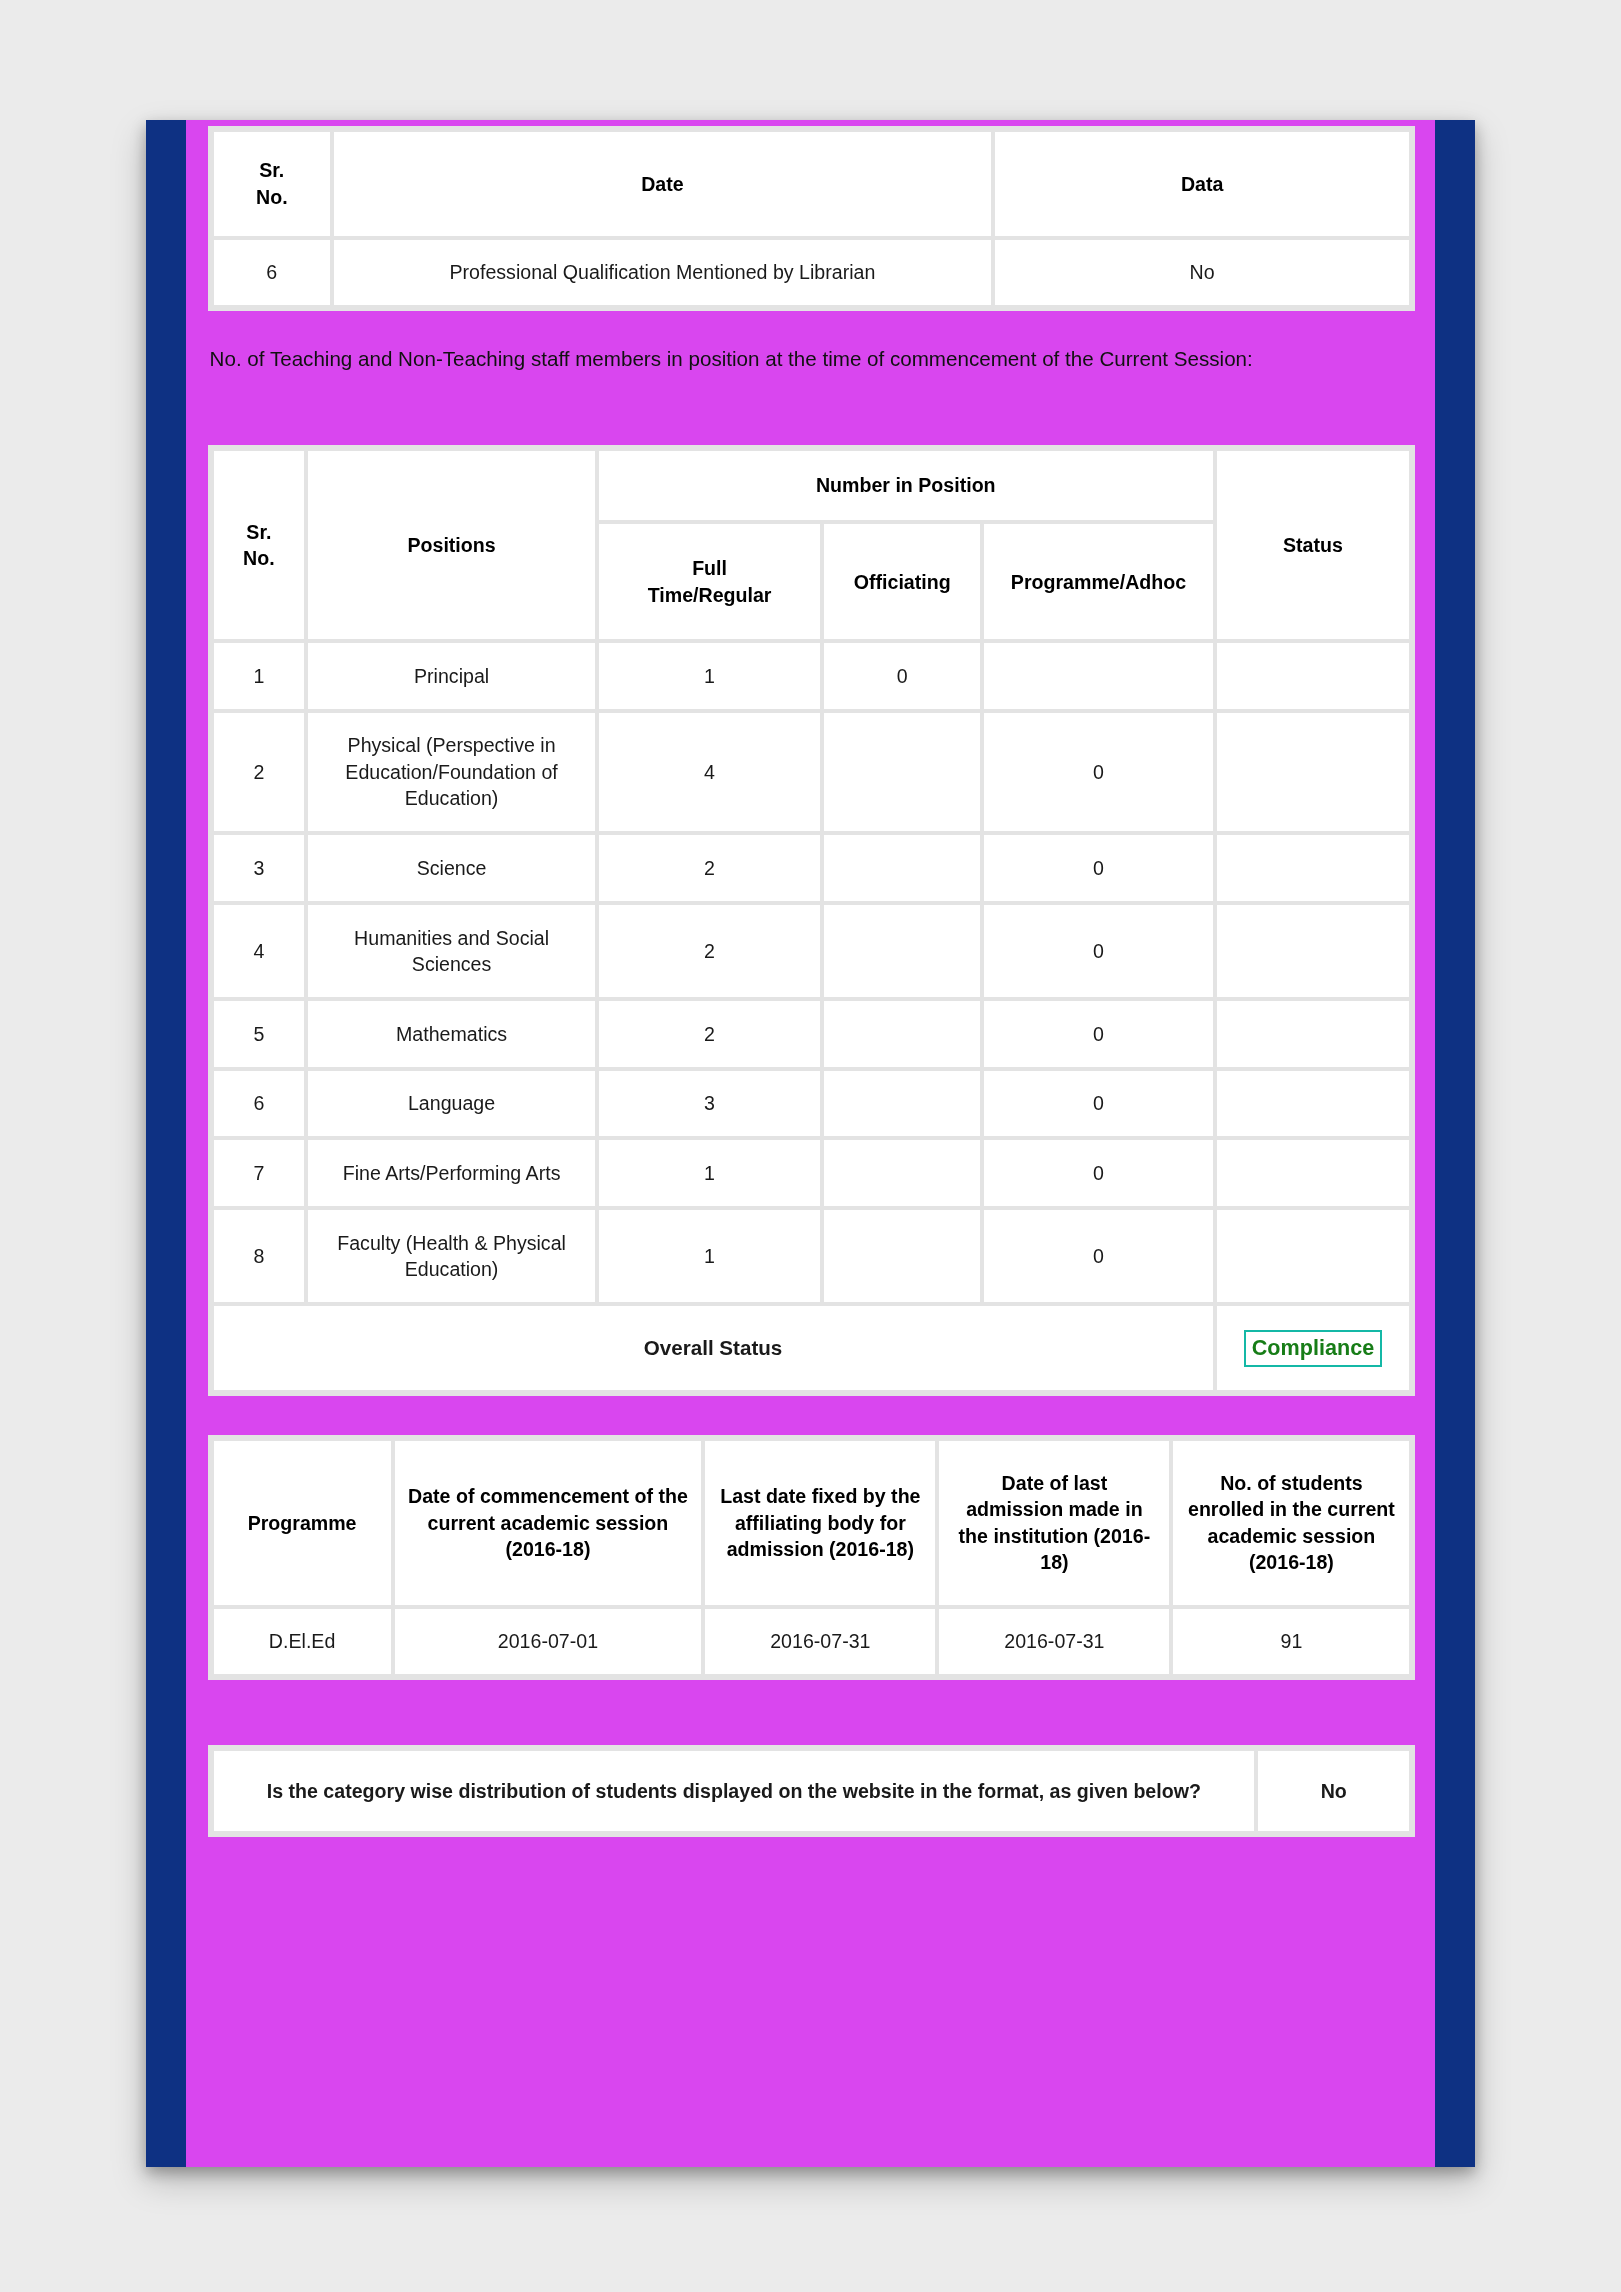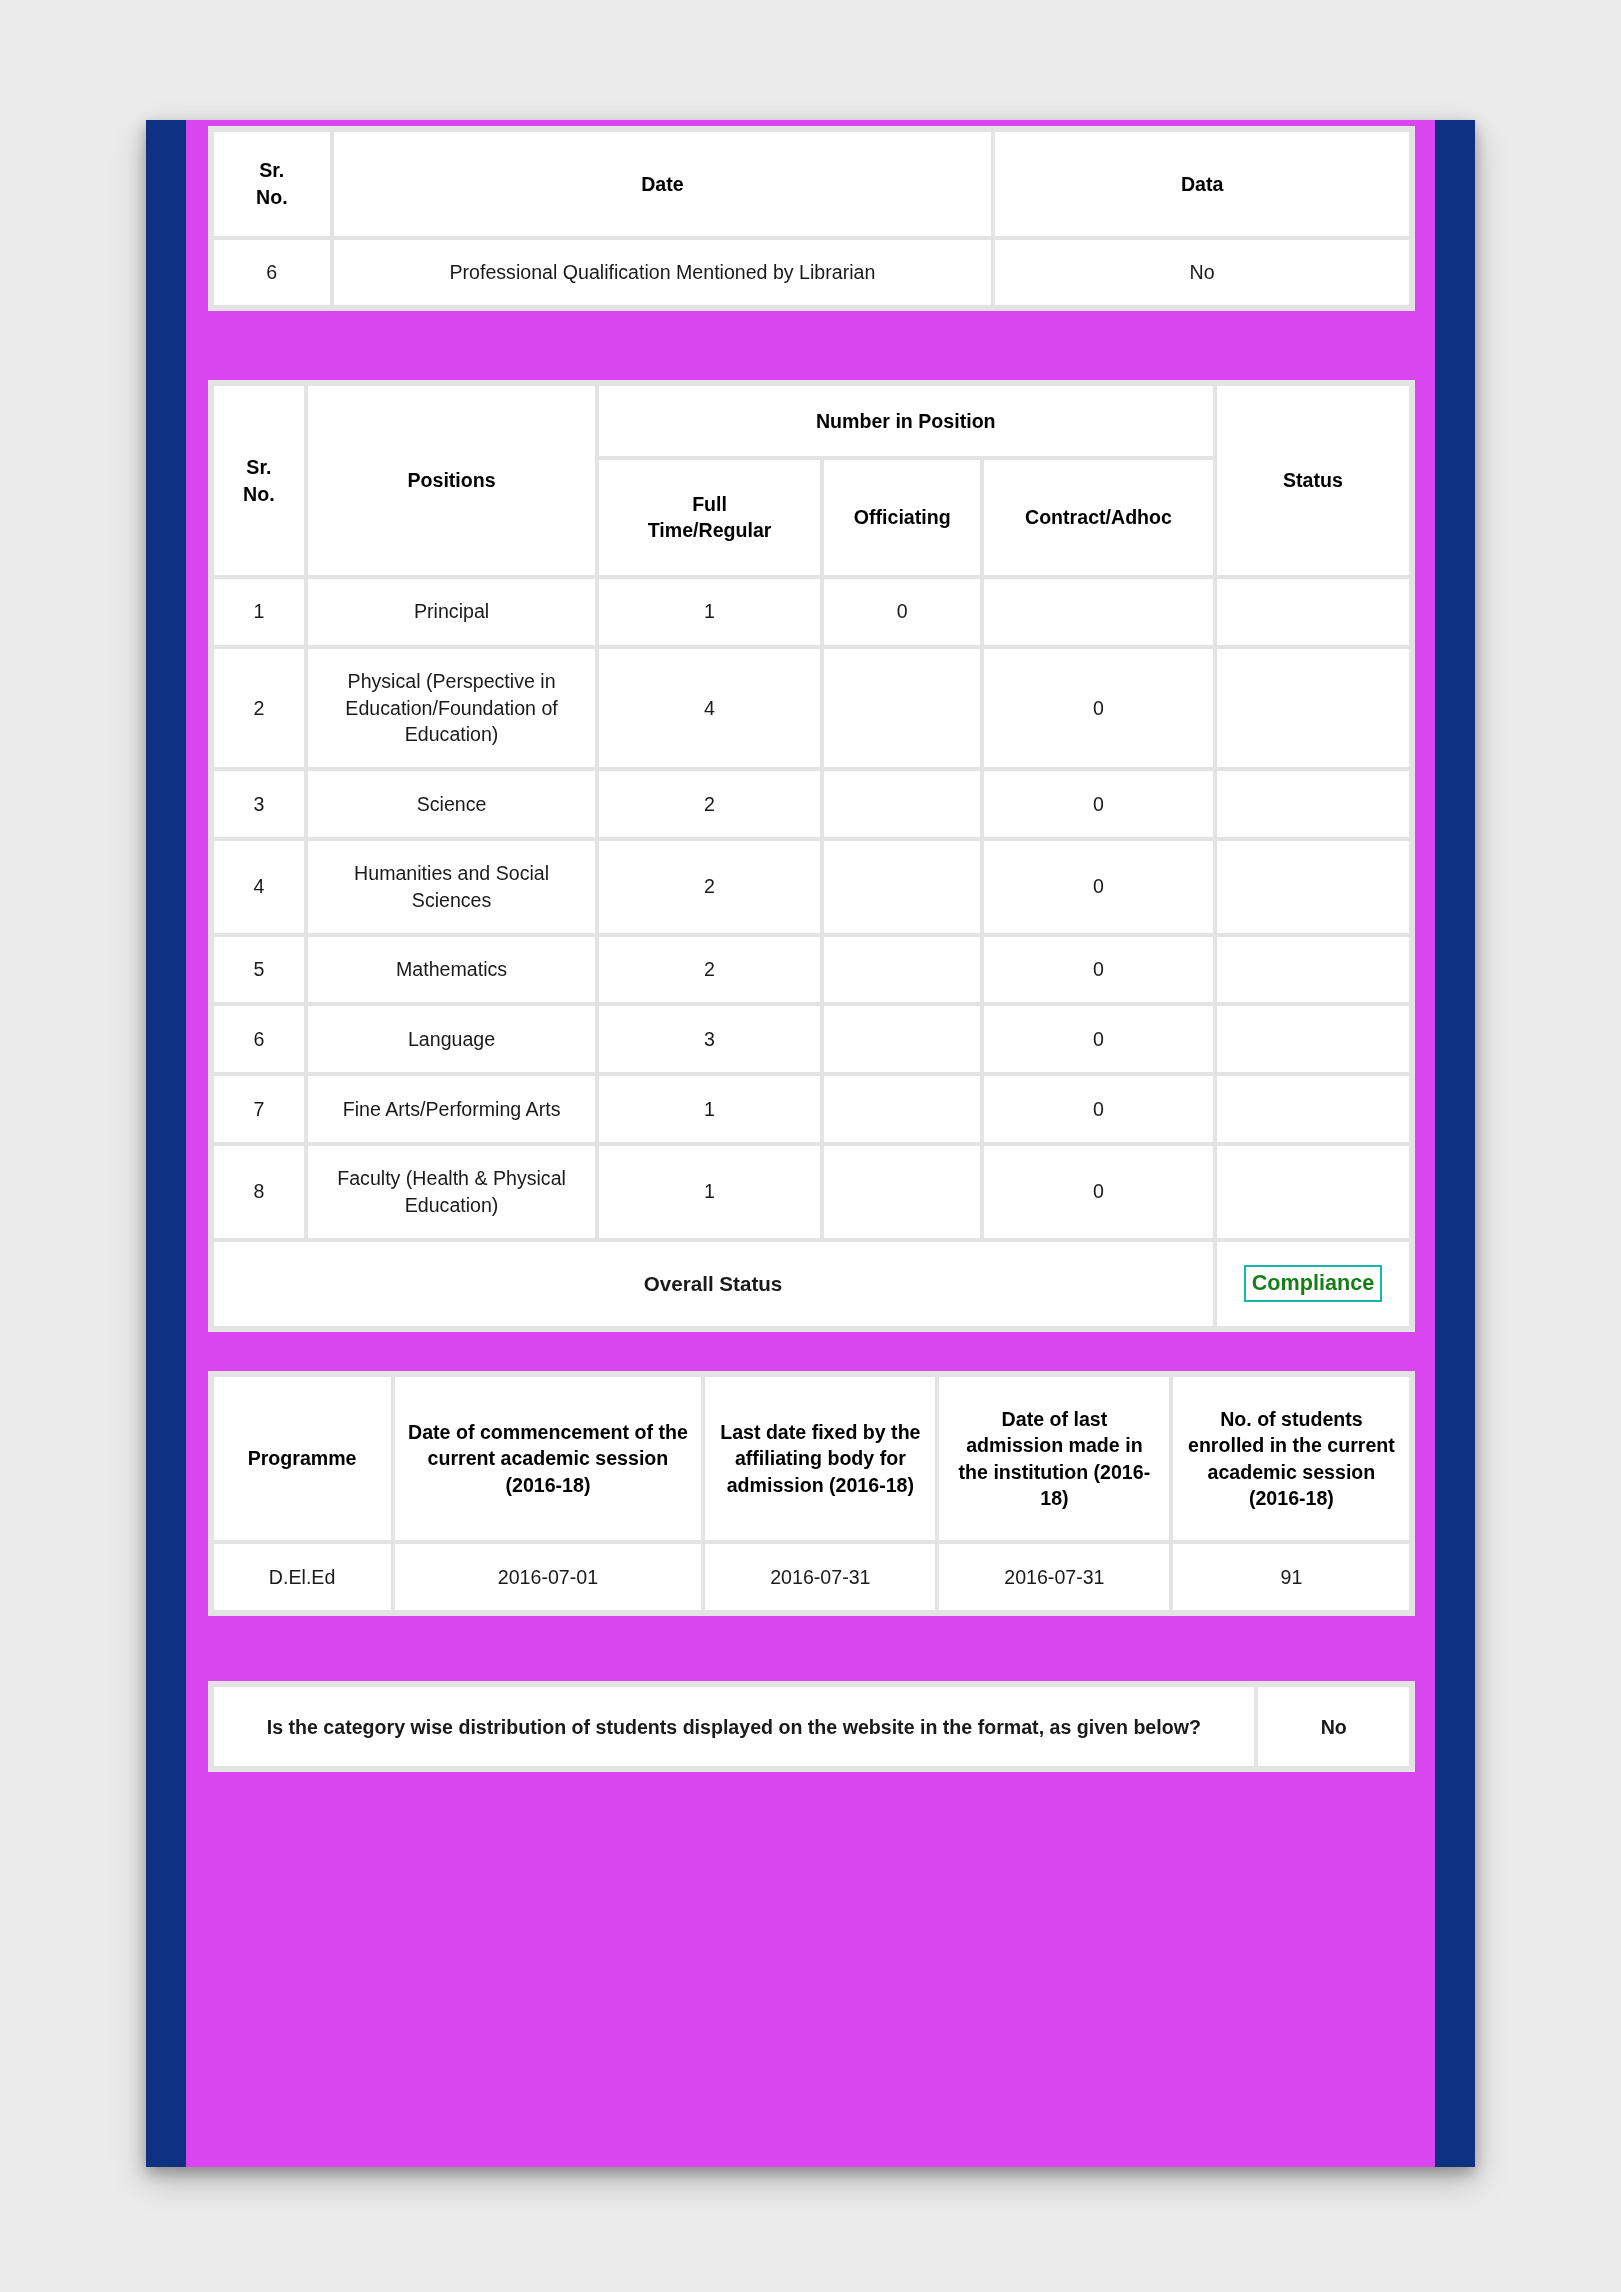--- a/index.html
+++ b/index.html
@@ -103,41 +103,42 @@
       </thead>
       <tbody>
         <tr>
           <td>6</td>
           <td>Professional Qualification Mentioned by Librarian</td>
           <td>No</td>
         </tr>
       </tbody>
     </table>
 
+    <div class="intro-text">No. of Teaching and Non-Teaching staff members in position at the time of commencement of the Current Session:</div>
 
     <table class="table-main">
       <colgroup>
         <col style="width:7.7%">
           <col style="width:24.4%">
           <col style="width:18.8%">
         <col style="width:13.3%">
           <col style="width:19.4%">
           <col style="width:16.4%">
       </colgroup>
       <thead>
         <tr class="grp-hdr">
           <th rowspan="2"><span class="wrap-narrow">Sr. No.</span></th>
           <th rowspan="2">Positions</th>
           <th colspan="3">Number in Position</th>
           <th rowspan="2">Status</th>
         </tr>
         <tr class="sub-hdr">
           <th><span class="wrap-narrow">Full Time/Regular</span></th>
           <th>Officiating</th>
-          <th>Contract/Adhoc</th>
+          <th>Programme/Adhoc</th>
         </tr>
       </thead>
       <tbody>
         <tr>
           <td>1</td>
           <td>Principal</td>
           <td>1</td>
           <td>0</td>
           <td></td>
           <td></td>

